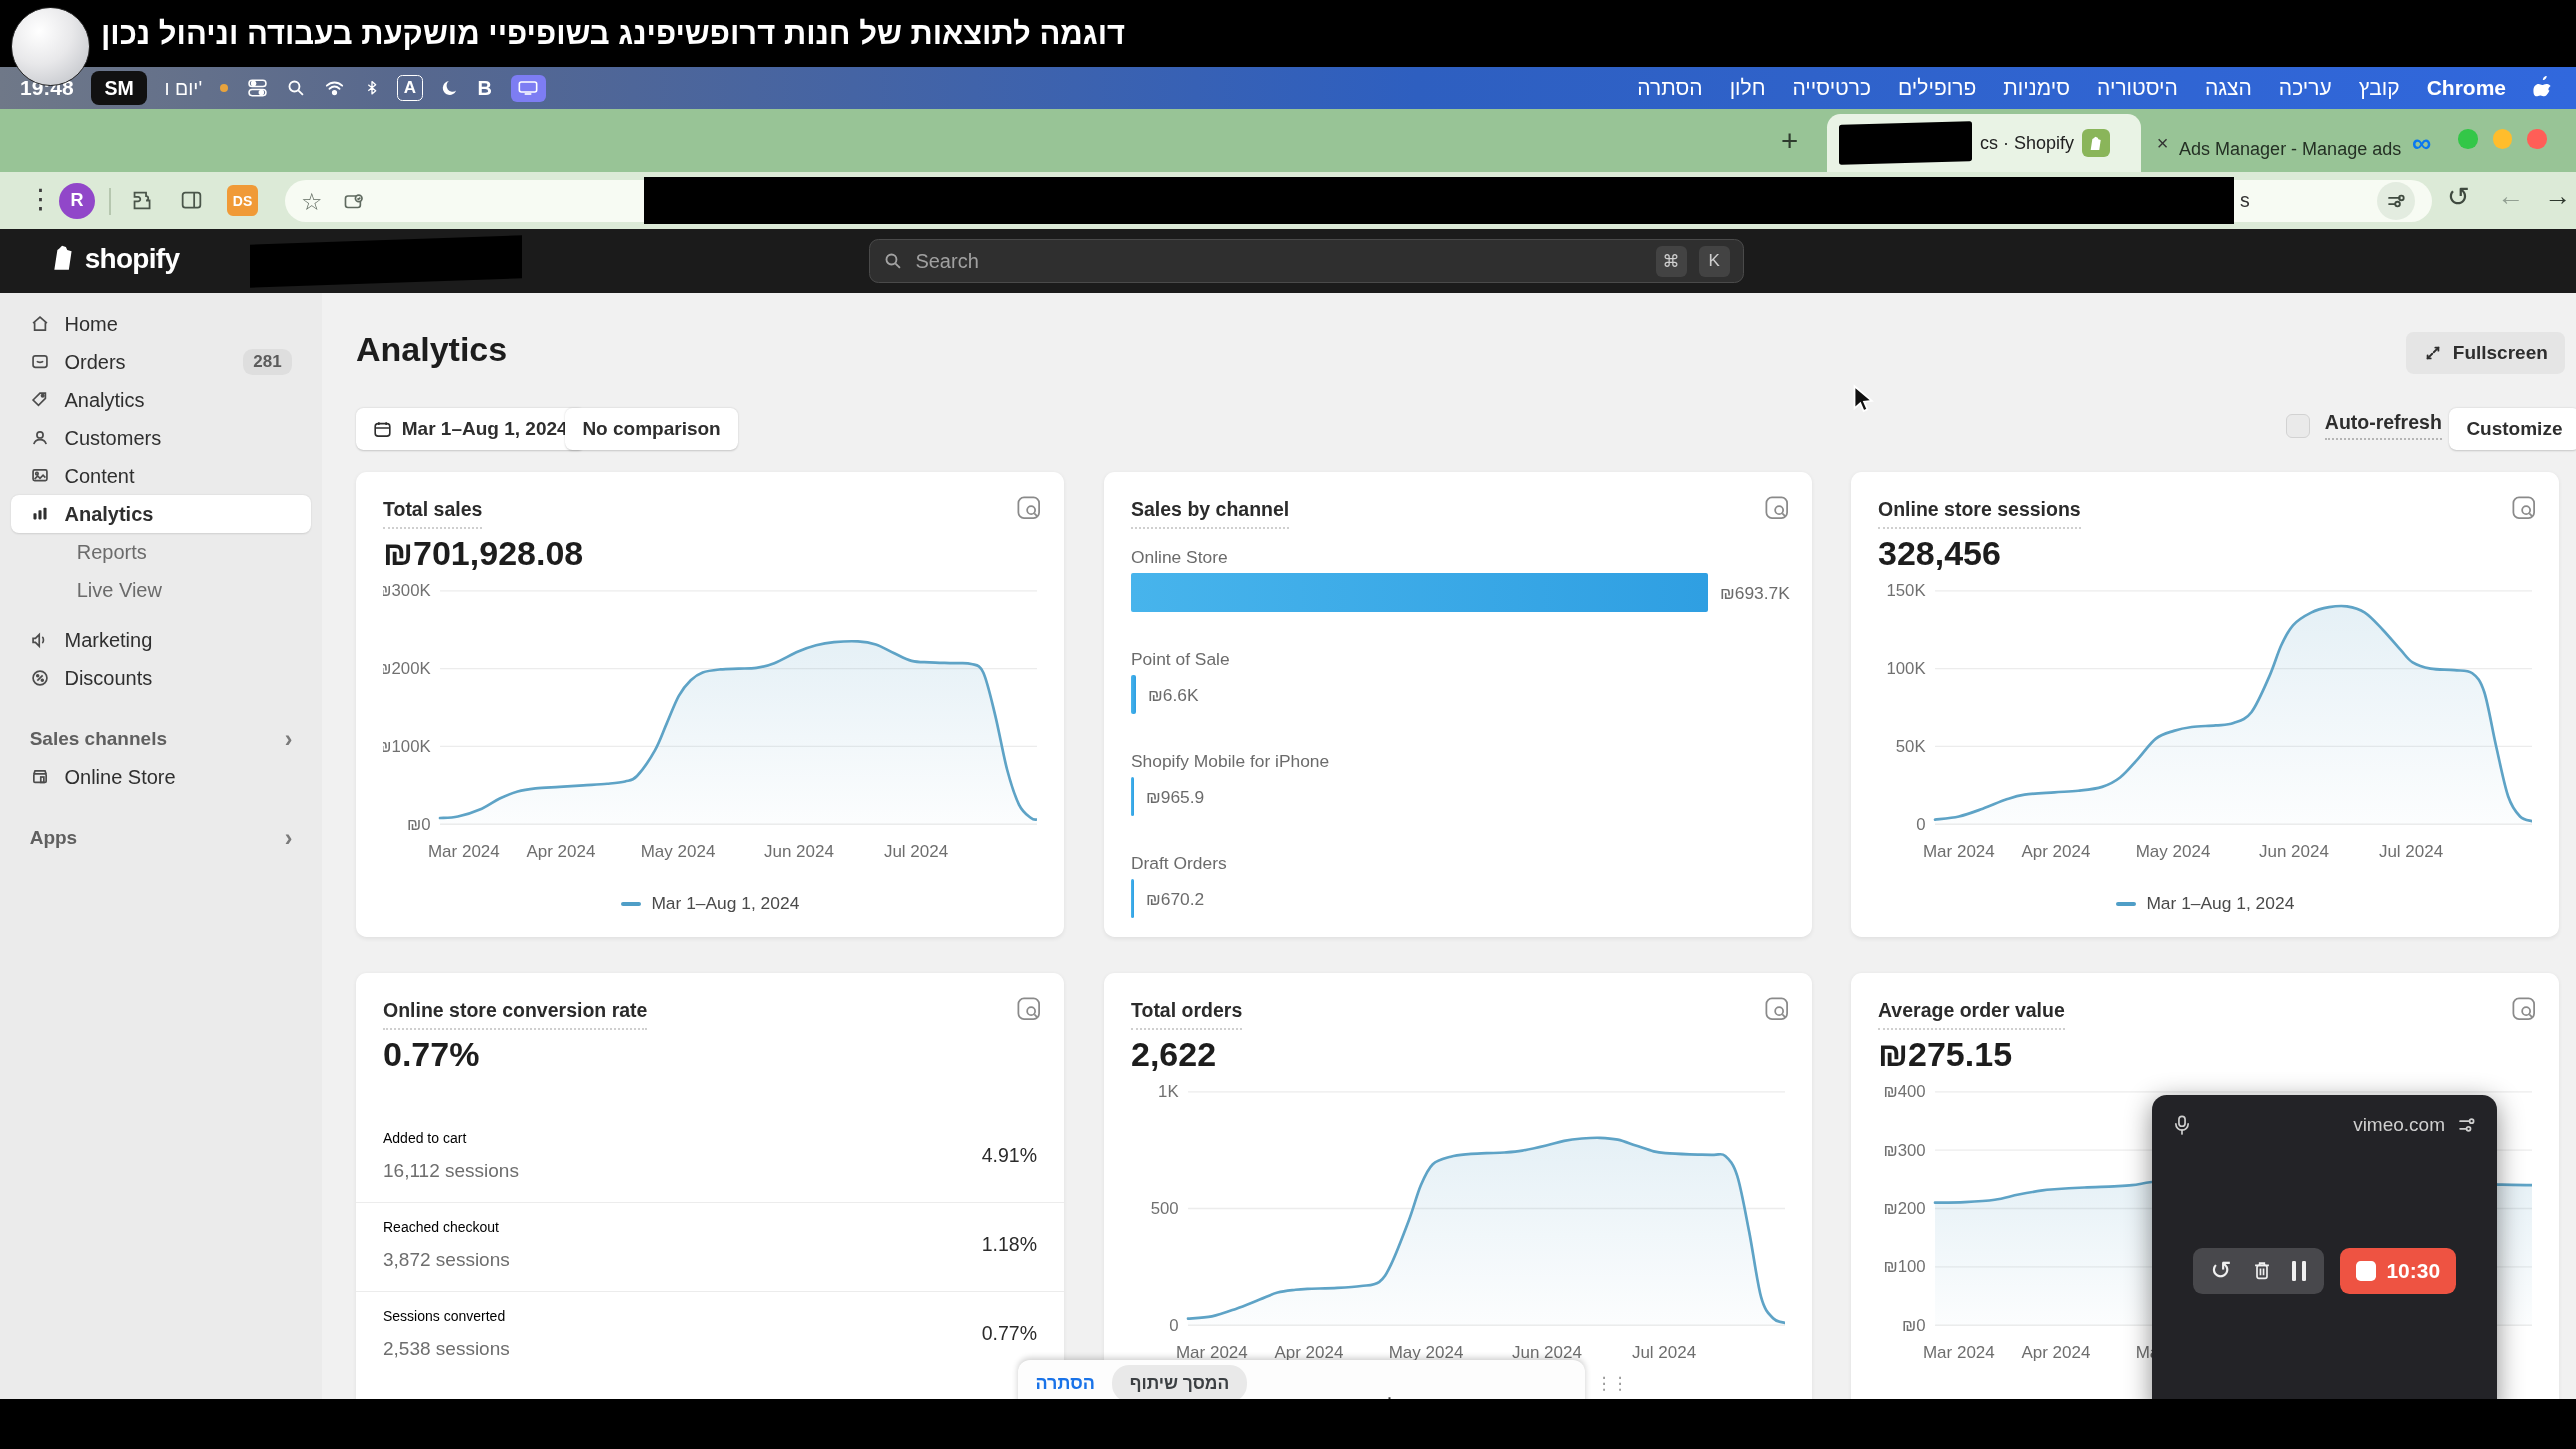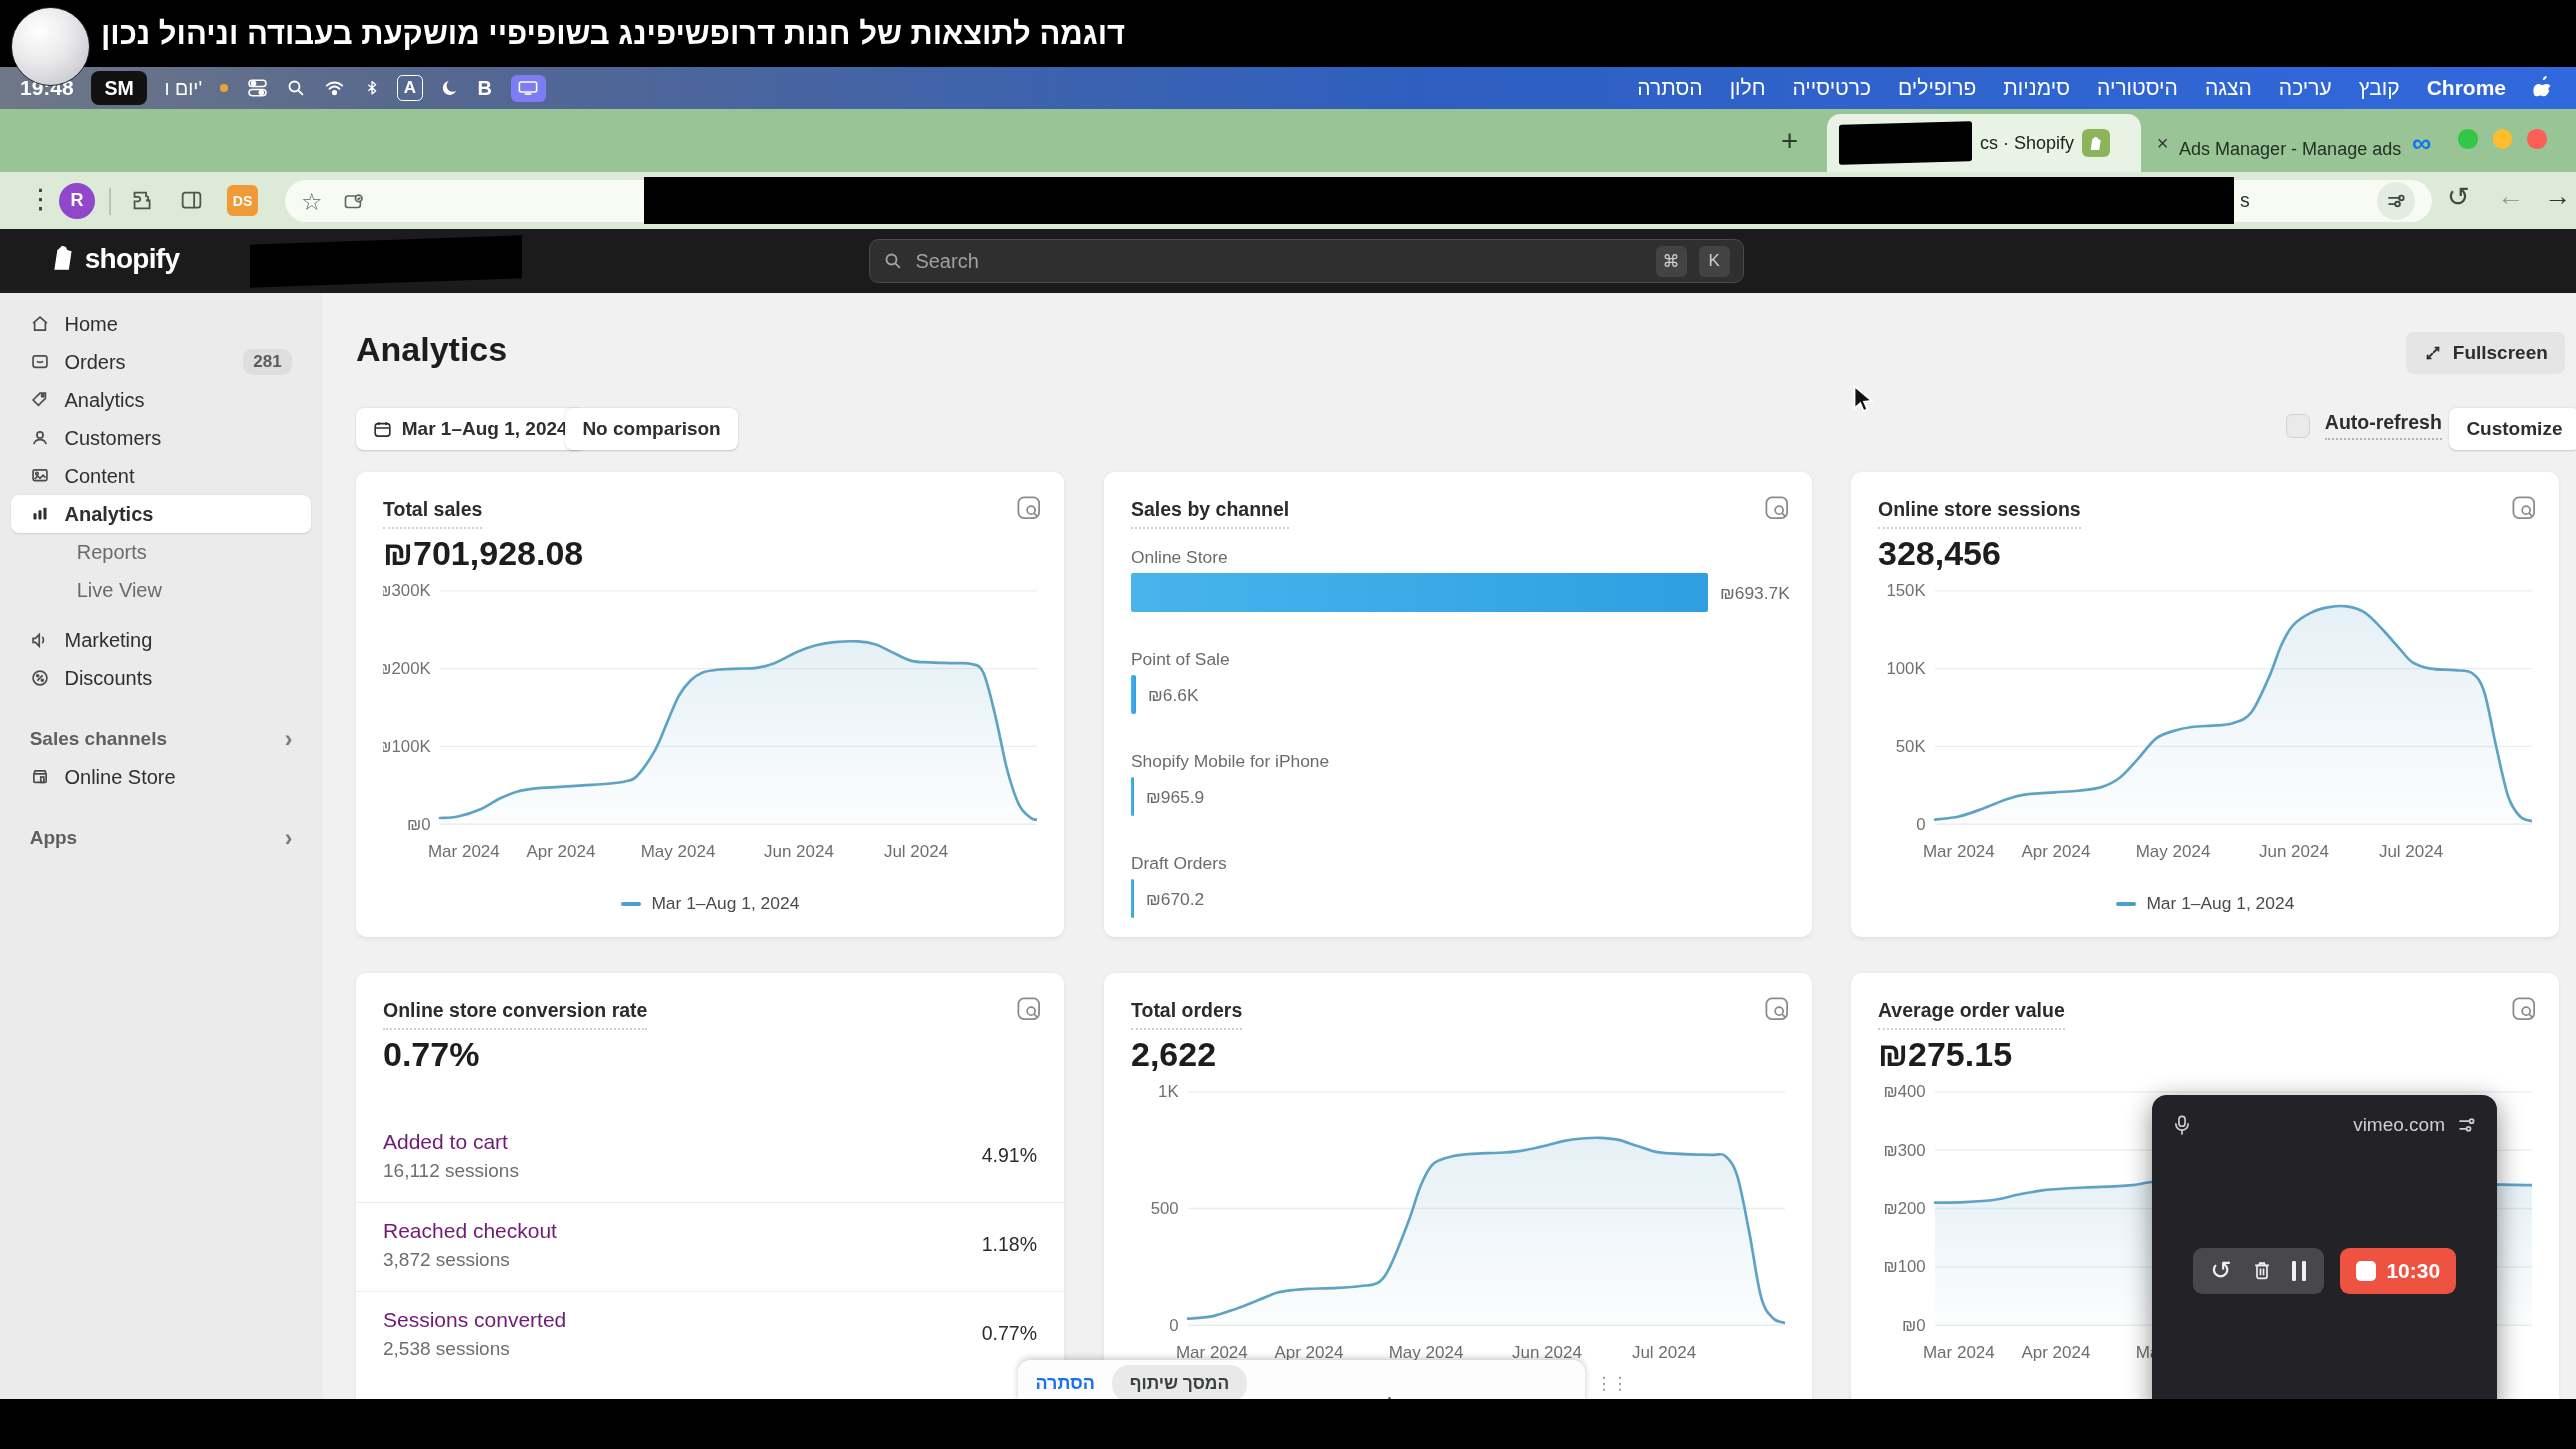--- a/index.html
+++ b/index.html
@@ -102,21 +102,21 @@
   .xlabels{position:absolute;left:84px;top:370px;width:597px;height:23px;}
   .xlabels span{position:absolute;transform:translateX(-50%);font-size:17px;color:#6e6e6e;white-space:nowrap;}
   .legend{position:absolute;left:0;top:421px;width:100%;display:flex;align-items:center;justify-content:center;
     gap:10.7px;font-size:17.4px;color:#4a4a4a;}
   .legend .dash{width:20px;height:4px;border-radius:2px;background:#4f9ec7;}
   .b-label{position:absolute;font-size:17.4px;color:#6b6b6b;}
   .b-bar{position:absolute;height:39px;border-radius:2px;background:linear-gradient(90deg,#47b4ec,#2f9fe2);}
   .b-val{position:absolute;font-size:17.4px;color:#6b6b6b;white-space:nowrap;}
   .f-row{position:absolute;left:0;width:100%;height:89px;}
   .f-row.bord{border-top:1.3px solid #ececec;}
-  .f-lbl{position:absolute;left:27px;top:16px;font-size:21px;color:#701a75;font-weight:500;}
+  .f-lbl{position:absolute;left:27px;top:16px;font-size:14px;color:#000000;font-weight:500;}
   .f-sess{position:absolute;left:27px;top:46px;font-size:19px;color:#6e6e6e;}
   .f-pct{position:absolute;right:27px;top:29.5px;font-size:19.5px;color:#2b2b2b;}
   
   .sharebar{position:absolute;left:1018px;top:1360px;width:567px;height:74px;background:#fdfdfd;
     border-radius:12px 12px 0 0;box-shadow:0 -1.3px 6.7px rgba(0,0,0,.2);z-index:5;
     display:flex;align-items:center;gap:17.4px;padding:0 17.4px 27px 17.4px;}
   .share-hide{color:#1a73e8;font-size:18px;font-weight:600;}
   .share-stop{background:#e9e9e9;color:#3c4043;font-size:17.4px;font-weight:600;padding:8px 17.4px;border-radius:17.4px;white-space:nowrap;}
   .share-msg{font-size:22px;color:#3a3a3a;white-space:nowrap;flex:1;text-align:left;margin-top:48px;}
   .share-handle{color:#9a9a9a;font-size:17.4px;letter-spacing:-1.3px;}

